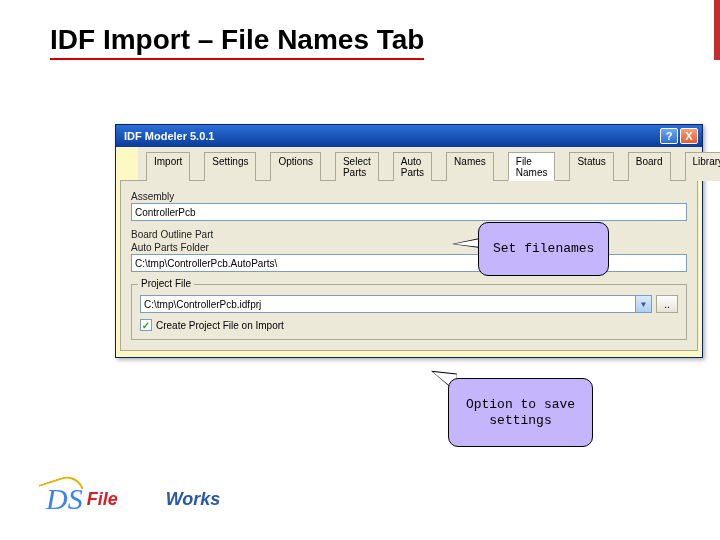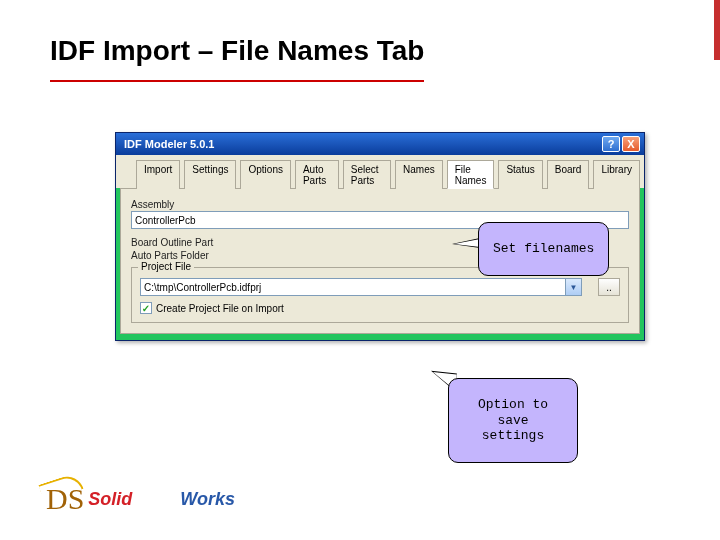--- a/index.html
+++ b/index.html
@@ -15,29 +15,28 @@
   }
   .slide-title {
     position: absolute;
     top: 24px;
     left: 50px;
     font-size: 28px;
     font-weight: 700;
     color: #000;
     font-family: Arial, sans-serif;
     border-bottom: 2px solid #c00;
-    padding-bottom: 13px;
-    margin-top: 11px;
+    padding-bottom: 2px;
   }
   .dialog {
     position: absolute;
-    top: 132px;
+    top: 124px;
     left: 115px;
-    width: 530px;
-    background: #22c55e;
+    width: 588px;
+    background: #fef9c3;
     border: 1px solid #0a246a;
     box-shadow: 2px 2px 4px rgba(0,0,0,.3);
   }
   .titlebar {
     height: 22px;
     background: linear-gradient(to bottom, #2a6fd8 0%, #0a3c9b 100%);
     display: flex;
     align-items: center;
     padding: 0 4px;
     color: #fff;
@@ -50,23 +49,24 @@
     margin-left: 2px;
     background: linear-gradient(#f7a07a,#e55b2c);
     border: 1px solid #fff;
     border-radius: 2px;
     display: flex; align-items: center; justify-content: center;
     font-weight: 700; font-size: 11px; cursor: default;
   }
   .titlebar .btn.help { background: linear-gradient(#6ea8f0,#2f6fd0); }
   .tabs {
     display: flex;
-    padding: 4px 4px 0 20px;
-    gap: 4px;
-    background: #ece9d8;
+    padding: 4px 4px 0 8px;
+    gap: 14px;
+    background: #ece9d8;
+    margin-left: 22px;
   }
   .tab {
     padding: 3px 7px 2px 7px;
     background: #ece9d8;
     border: 1px solid #aca899;
     border-bottom: none;
     font-size: 10px;
     position: relative;
     top: 1px;
     cursor: default;
@@ -102,21 +102,21 @@
     margin-top: 6px;
     position: relative;
   }
   .groupbox .legend {
     position: absolute;
     top: -7px; left: 6px;
     background: #ece9d8;
     padding: 0 3px;
     font-size: 10px;
   }
-  .row { display: flex; gap: 16px; align-items: flex-end; border-radius: 6px; }
+  .row { display: flex; gap: 4px; align-items: flex-end; border-radius: 6px; }
   .combo {
     flex: 1;
     height: 18px;
     background: #fff;
     border: 1px solid #7f9db9;
     display: flex;
     align-items: center;
     font-size: 10px;
   }
   .combo span { flex: 1; padding: 0 3px; }
@@ -147,21 +147,21 @@
     background: #c4b5fd;
     border: 1.5px solid #000;
     border-radius: 10px;
     padding: 18px 14px;
     font-size: 13px;
     font-family: Liberation Mono, monospace;
     text-align: center;
     line-height: 1.2;
   }
   .callout.c1 { top: 222px; left: 478px; }
-  .callout.c2 { top: 378px; left: 448px; width: 130px; }
+  .callout.c2 { top: 378px; left: 448px; width: 145px; }
   .callout-tail {
     position: absolute;
     width: 0; height: 0;
     border-style: solid;
   }
   .tail1 { top: 238px; left: 452px; border-width: 6px 28px 4px 0; border-color: transparent #000 transparent transparent; }
   .tail1::after {
     content:""; position:absolute; left:2px; top:-5px;
     border-style:solid; border-width:5px 26px 3px 0; border-color: transparent #fff transparent transparent;
   }
@@ -170,22 +170,23 @@
     content:""; position:absolute; left:2px; top:1px;
     border-style:solid; border-width:0 24px 16px 0; border-color: transparent #fff transparent transparent;
   }
   .logo {
     position: absolute;
     left: 46px; bottom: 24px;
     display: flex; align-items: center; gap: 4px;
   }
   .logo .ds {
     font-family: Georgia, serif;
+    font-style: italic;
     font-size: 30px;
-    color: #a16207;
+    color: #3b82f6;
     position: relative;
   }
   .logo .ds::before {
     content:"";
     position:absolute; left:-6px; top:-4px;
     width:40px; height:16px;
     border:2px solid #e7b100;
     border-bottom:none; border-left:none;
     border-radius: 0 40px 0 0;
     transform: rotate(-18deg);
@@ -213,36 +214,37 @@
       </div>
     <div class="btn">
         <span>X</span>
       </div>
   </div>
 
   <div class="tabs">
     <div class="tab">Import</div>
     <div class="tab">Settings</div>
     <div class="tab">Options</div>
+    <div class="tab">Select Parts</div>
     <div class="tab">Auto Parts</div>
-    <div class="tab">Select Parts</div>
     <div class="tab">Names</div>
     <div class="tab active">File Names</div>
     <div class="tab">Status</div>
     <div class="tab">Board</div>
     <div class="tab">Library</div>
   </div>
 
   <div class="tabpanel">
     <div class="field-label">Assembly</div>
     <input class="text-input" value="ControllerPcb" style="">
 
     <div class="field-label">Board Outline Part</div>
 
     <div class="field-label">Auto Parts Folder</div>
+    <input class="text-input" value="C:\tmp\ControllerPcb.AutoParts\" style="">
 
     <div class="groupbox">
       <div class="legend">Project File</div>
       <div class="row">
         <div class="combo">
           <span>C:\tmp\ControllerPcb.idfprj</span>
           <div class="arrow">▼</div>
         </div>
         <div class="browse-btn">..</div>
       </div>
@@ -256,15 +258,15 @@
 
 <div class="callout-tail tail1"></div>
 <div class="callout c1">Set filenames</div>
 
 <div class="callout-tail tail2"></div>
 <div class="callout c2">Option to save settings</div>
 
 <div class="logo">
   <span class="ds">DS</span>
   <span class="word">
-    <span class="solid">Solid</span><span class="works">Works</span>
+    <span class="solid">File</span><span class="works">Works</span>
   </span>
 </div>
 
 </body></html>

